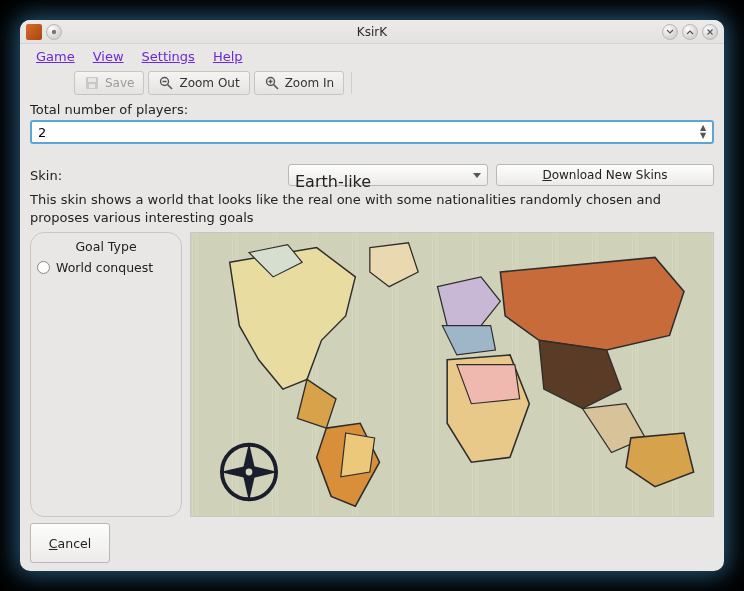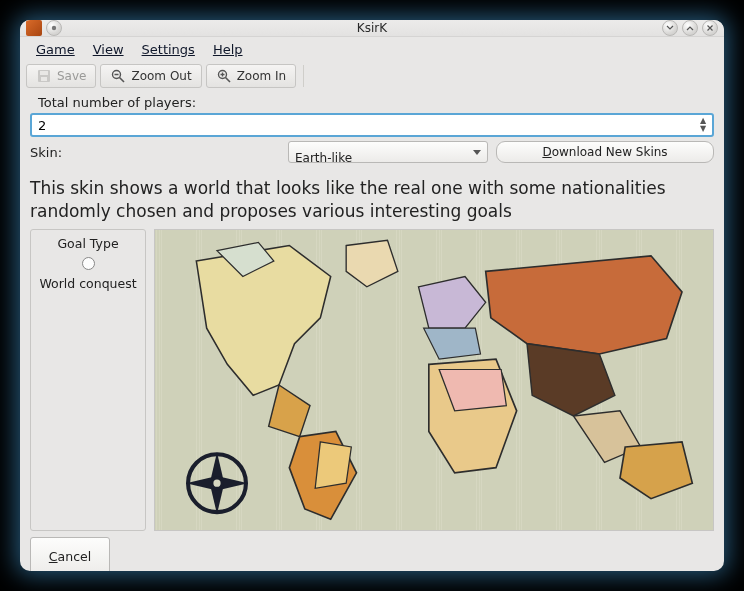--- a/index.html
+++ b/index.html
@@ -39,98 +39,98 @@
     cursor: default;
   }
   .tb-app-icon {
     width: 16px; height: 16px;
     background: linear-gradient(135deg,#d96b2a,#a84510);
     border-radius: 2px;
   }
   
   .menubar {
     display: flex; gap: 2px; padding: 3px 24px 2px 8px;
-    font-size: 13px; color: #0f172a;
+    font-size: 13px; color: #6d28d9;
   }
   .menu-item { padding: 2px 8px; border-radius: 3px; cursor: default; }
   .menu-item u { text-decoration: underline; }
   
   .toolbar {
     display: flex; gap: 4px; padding: 3px 6px 5px 6px;
     align-items: center;
   }
   .tool-btn {
     display: flex; align-items: center; gap: 5px;
     padding: 3px 9px;
     background: linear-gradient(#f5f4f3,#e4e3e1);
     border: 1px solid #c6c5c3;
     border-radius: 3px;
     font-size: 12px; color: #333;
     cursor: default;
   }
-  .tool-btn.disabled { color: #9a9a98; }
+  .tool-btn.disabled { color: #9a9a98; margin-left: 48px; }
   .tool-btn .ico { width: 16px; height: 16px; display: flex; align-items: center; justify-content: center; }
   .tool-sep { width: 1px; height: 22px; background: #cfceca; margin: 0 3px; }
   
   .content { flex: 1; padding: 0 10px 8px 10px; display: flex; flex-direction: column; font-size: 13px; color: #222; }
-  .lbl { margin: 2px 0 3px 8px; }
+  .lbl { margin: 2px 0 3px 0; }
   .spin {
     display: flex; align-items: center;
     border: 2px solid #5aa6d6;
     border-radius: 3px;
     background: #fff;
     height: 24px;
     padding: 0 2px 0 6px;
   }
   .spin input { flex: 1; border: none; outline: none; font-size: 13px; background: transparent; }
   .spin .arrows { width: 14px; display: flex; flex-direction: column; }
   .spin .arrows div { height: 8px; font-size: 8px; line-height: 8px; text-align: center; color: #555; cursor: default; }
-  .skin-row { display: flex; align-items: center; gap: 8px; margin-top: 4px; }
+  .skin-row { display: flex; align-items: center; gap: 8px; margin-top: 20px; }
   .skin-label { width: 250px; }
   .skin-select {
     flex: 0 0 200px;
     height: 22px;
     border: 1px solid #b9b8b6;
     border-radius: 3px;
     background: linear-gradient(#fdfdfc,#ecebe9);
     padding: 12px 18px 0 6px;
-    font-size: 12px;
+    font-size: 16px;
     display: flex; align-items: center;
     position: relative;
     cursor: default;
   }
   .skin-select::after {
     content: "";
     position: absolute; right: 6px; top: 8px;
     border-left: 4px solid transparent;
     border-right: 4px solid transparent;
     border-top: 5px solid #555;
   }
   .dl-btn {
     flex: 1;
     height: 22px;
     border: 1px solid #b9b8b6;
-    border-radius: 9px;
+    border-radius: 3px;
     background: linear-gradient(#fdfdfc,#ecebe9);
     font-size: 12px;
     display: flex; align-items: center; justify-content: center;
     cursor: default;
   }
   .dl-btn u { text-decoration: underline; }
-  .desc { font-size: 17px; margin-top: 14px; line-height: 1.35; }
+  .desc { font-size: 13px; margin-top: 5px; line-height: 1.35; }
   .middle { flex: 1; display: flex; gap: 8px; margin-top: 6px; min-height: 0; }
   .goal-pane {
-    width: 116px;
+    width: 152px;
     border: 1px solid #c7c6c4;
-    border-radius: 3px;
+    border-radius: 14px;
     background: #e8e7e6;
     padding: 6px 6px;
   }
   .goal-title { text-align: center; font-size: 12.5px; margin-bottom: 6px; }
-  .radio-row { display: flex; align-items: center; gap: 6px; font-size: 12.5px; margin: 4px 0; cursor: default; flex-direction: column; }
+  .radio-row { display: flex; align-items: center; gap: 6px; font-size: 12.5px; margin: 4px 0; cursor: default; }
   .radio {
     width: 13px; height: 13px; border-radius: 50%;
     border: 1px solid #888; background: #fdfdfd;
     display: flex; align-items: center; justify-content: center;
   }
   .radio.checked::after { content: ""; width: 6px; height: 6px; border-radius: 50%; background: #333; }
   .map {
     flex: 1;
     border: 1px solid #c7c6c4;
     background: linear-gradient(90deg,

